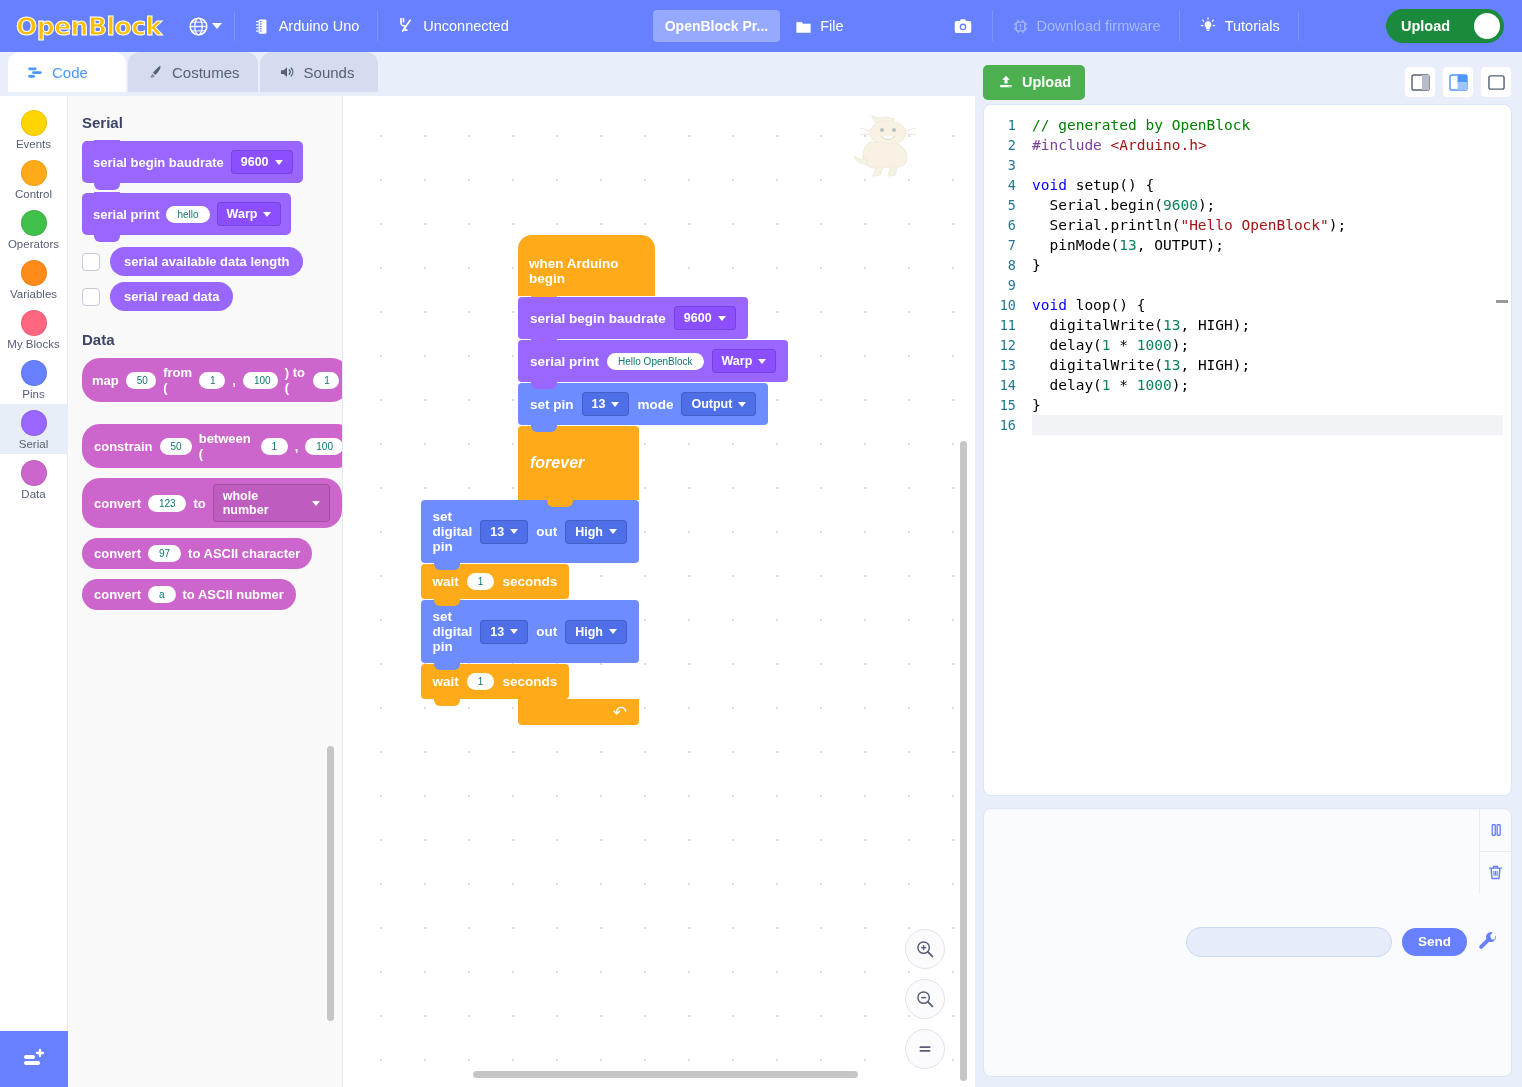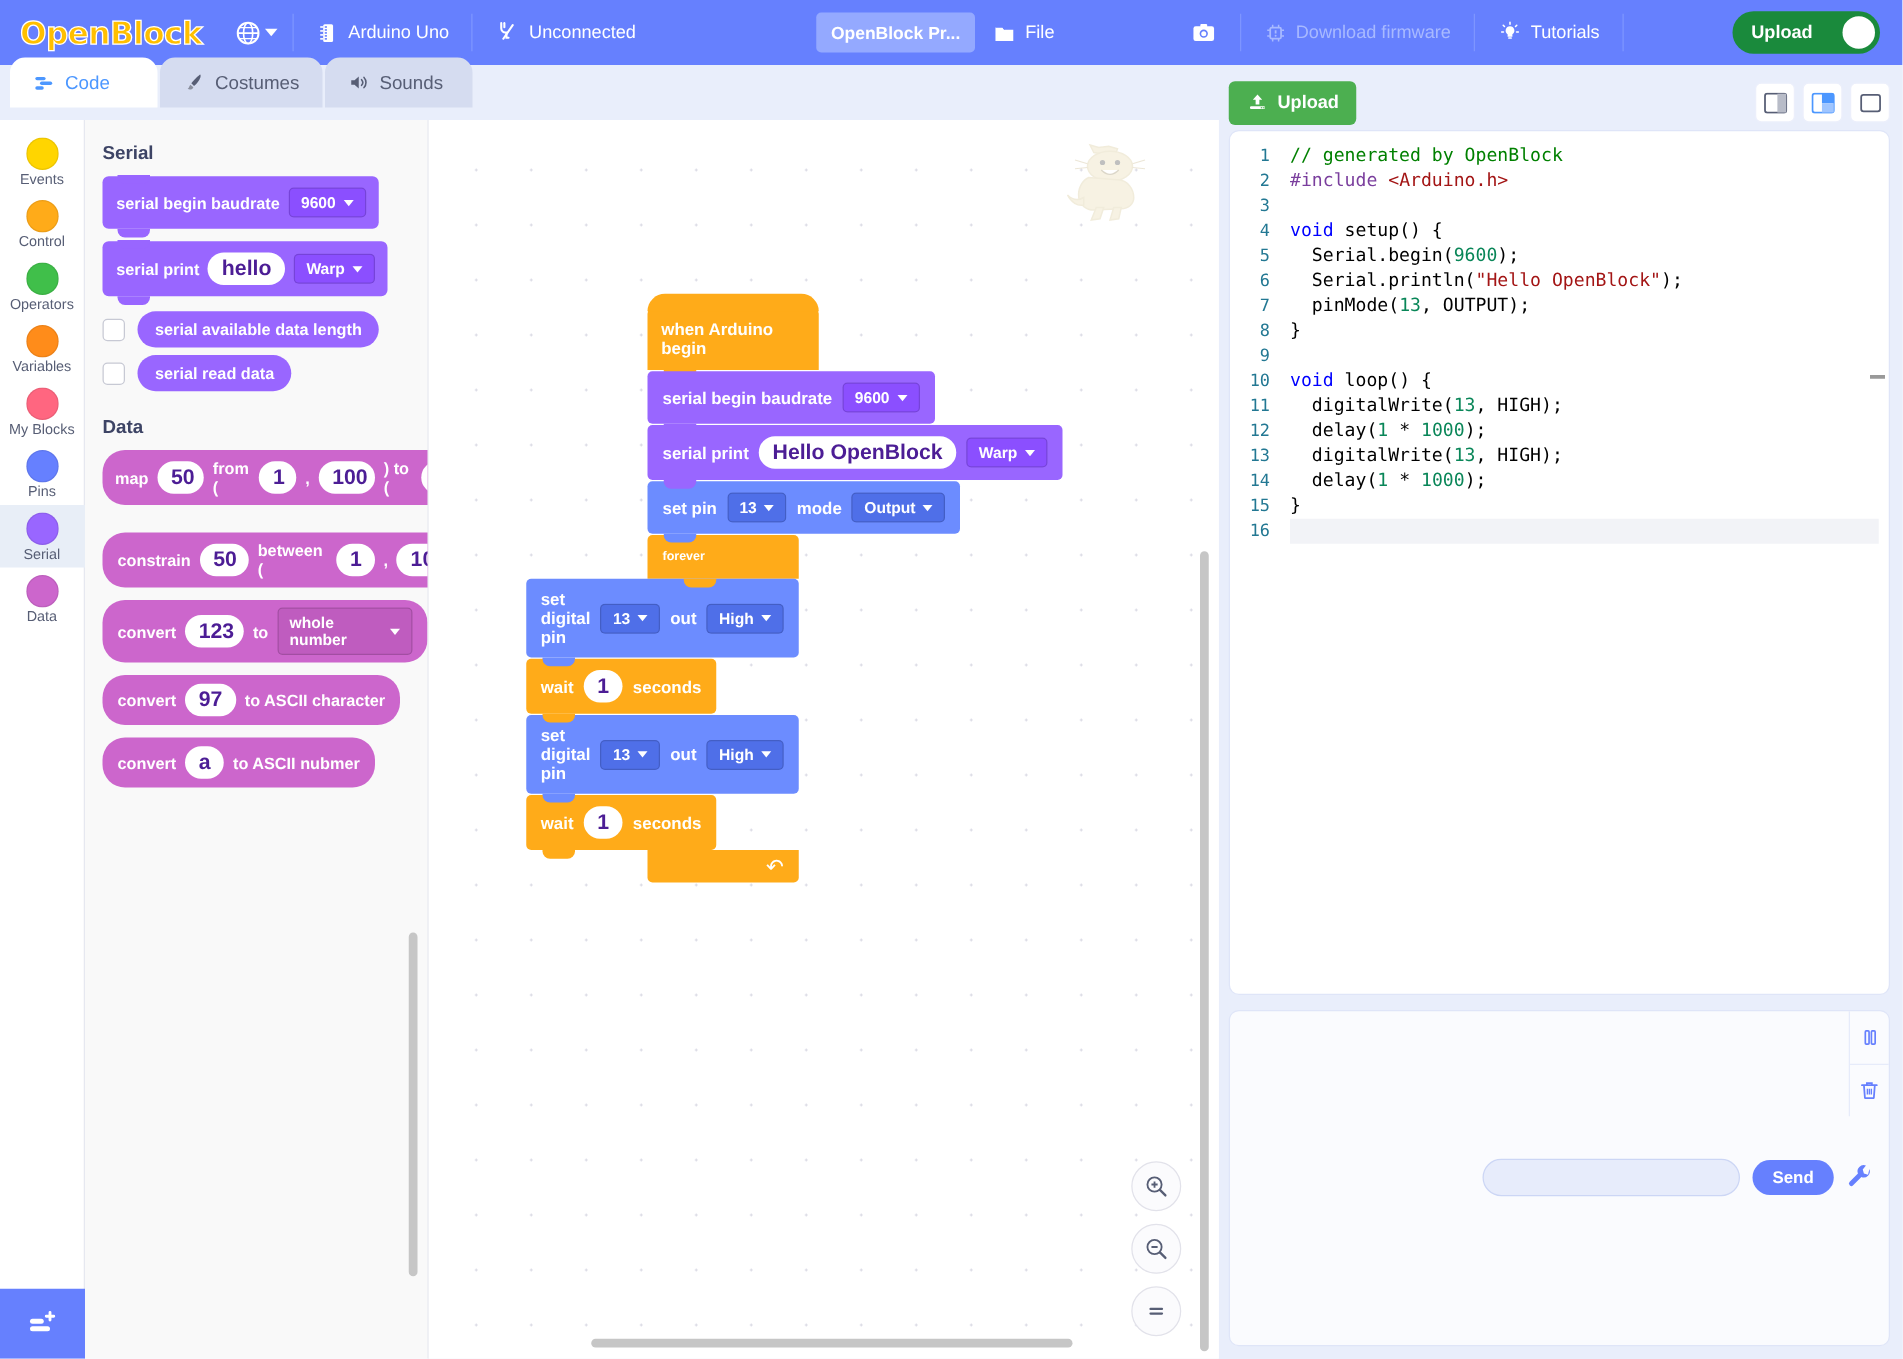--- a/index.html
+++ b/index.html
@@ -53,21 +53,21 @@
   .upload-pill .knob { width: 26px; height: 26px; border-radius: 50%; background: #fff; margin-left: 8px; }
   .globe-wrap { display: flex; align-items: center; gap: 3px; padding: 0 8px; cursor: pointer; }
   .caret-d { width: 0; height: 0; border-left: 5px solid transparent; border-right: 5px solid transparent; border-top: 6px solid #fff; }
 
   
   .body-row { display: flex; width: 1522px; height: 1035px; }
 
   
   .left-pane { width: 975px; height: 1035px; position: relative; background: #e9eefb; }
 
-  .tabrow { height: 28px; display: flex; align-items: center; padding-left: 8px; gap: 2px; background: #e9eefb; }
+  .tabrow { height: 28px; display: flex; align-items: flex-start; padding-left: 8px; gap: 2px; background: #e9eefb; }
   .tab {
     height: 40px; min-width: 118px; padding: 0 18px;
     display: flex; align-items: center; gap: 8px;
     background: #d5dcf0; color: #575e75;
     border-radius: 12px 12px 0 0;
     font-size: 15px; cursor: pointer;
   }
   .tab.active { background: #ffffff; color: #4c97ff; }
   .tab .ico { display: flex; align-items: center; }
 
@@ -122,22 +122,22 @@
     width: 26px; height: 7px; background: inherit;
     border-radius: 0 0 6px 6px;
   }
   .notch-bot::after {
     content: ""; position: absolute; left: 12px; bottom: -7px;
     width: 26px; height: 7px; background: inherit;
     border-radius: 0 0 6px 6px;
   }
 
   .field-num, .field-txt {
-    background: #fff; color: #4c1d95; border-radius: 14px;
-    padding: 3px 11px; font-size: 17px; font-weight: bold;
+    background: #fff; color: #0f766e; border-radius: 14px;
+    padding: 3px 11px; font-size: 10px; font-weight: normal;
     min-width: 26px; text-align: center; display: inline-block;
   }
   .field-drop {
     display: inline-flex; align-items: center; gap: 6px;
     border-radius: 4px; padding: 4px 9px;
     font-size: 12.5px; font-weight: bold; color: #fff;
     border: 1px solid rgba(0,0,0,.15);
   }
   .dd-serial { background: #8b4fff; }
   .dd-data   { background: #bf5cbf; }
@@ -172,22 +172,22 @@
     position: relative; display: inline-flex; align-items: center; gap: 8px;
     color: #fff; font-size: 13.5px; font-weight: bold;
     padding: 9px 12px; border-radius: 4px; margin-top: 1px;
   }
   .ws-blk::after {
     content: ""; position: absolute; left: 13px; bottom: -7px; width: 26px; height: 7px;
     background: inherit; border-radius: 0 0 6px 6px; z-index: 2;
   }
   .c-wrap { position: relative; width: 121px; }
   .c-head {
-    background: #ffab19; color: #fff; font-size: 10px; font-weight: bold;
-    padding: 12px 12px; border-radius: 4px 4px 0 0; width: 121px; position: relative;
+    background: #ffab19; color: #fff; font-size: 16px; font-weight: bold;
+    padding: 28px 12px; border-radius: 4px 4px 0 0; width: 121px; position: relative; font-style: italic;
   }
   .c-spine { width: 16px; background: #ffab19; }
   .c-inner { display: flex; justify-content: flex-end; }
   .c-stack { margin-left: 0; }
   .c-foot {
     width: 121px; height: 26px; background: #ffab19;
     border-radius: 0 0 4px 4px; position: relative;
   }
   .c-foot .loop-arrow { position: absolute; right: 12px; top: 3px; color: #fff; font-size: 17px; }
   .c-head::after {

